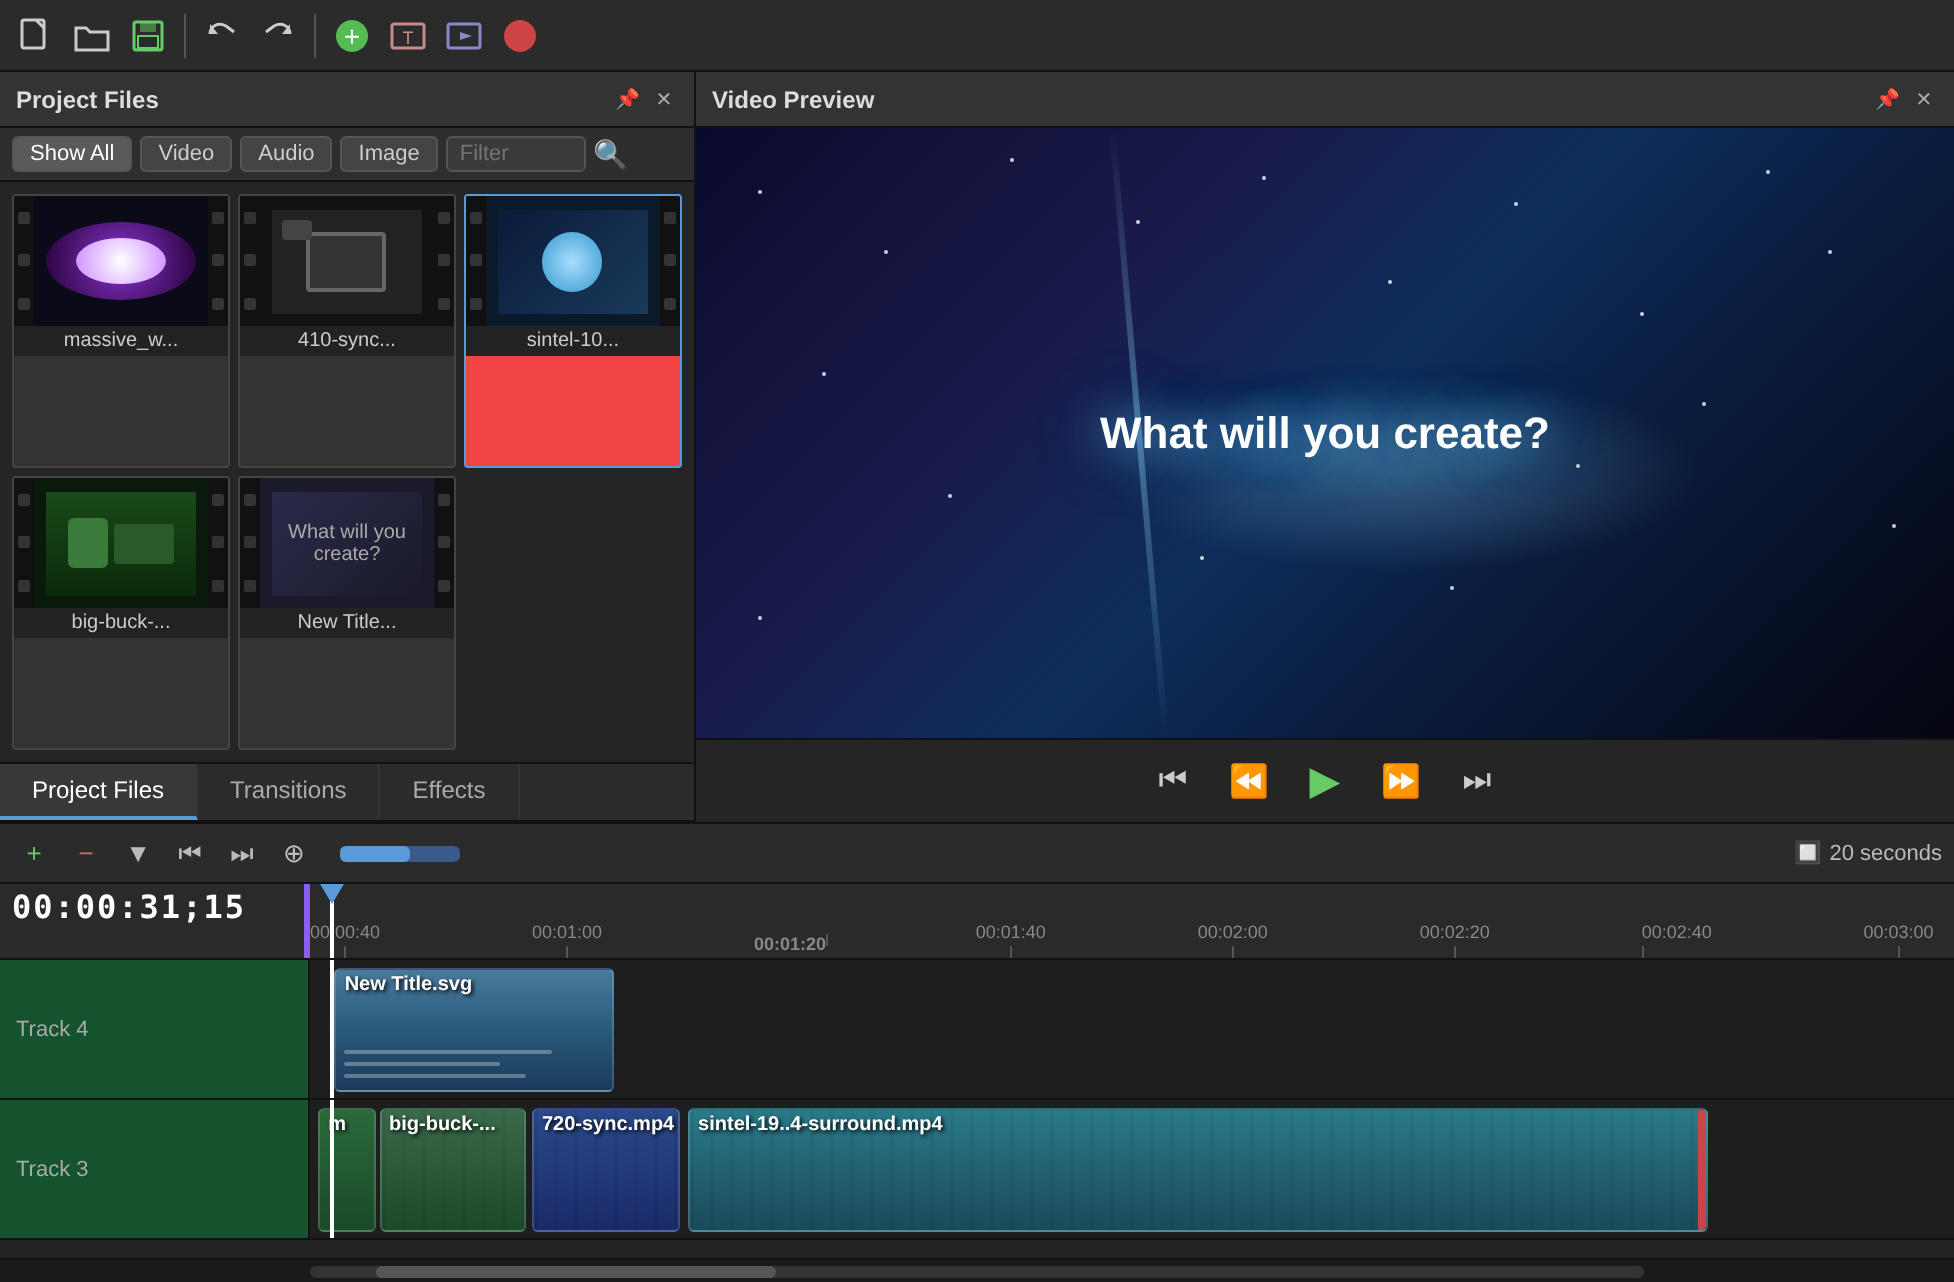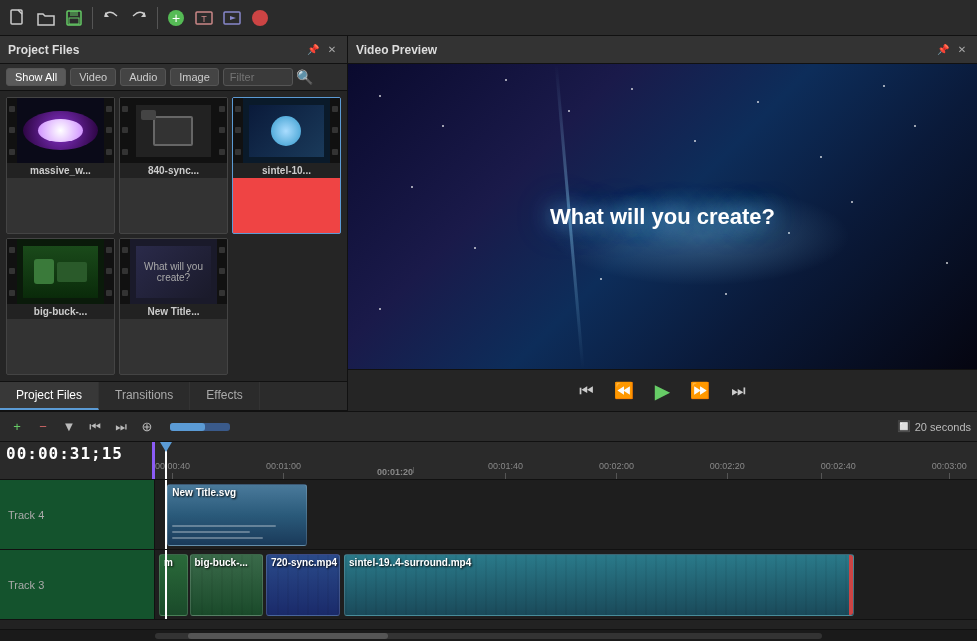--- a/index.html
+++ b/index.html
@@ -143,21 +143,20 @@
     }
     .media-label {
       font-size: 10px;
       color: #ccc;
       padding: 2px 4px;
       text-align: center;
       white-space: nowrap;
       overflow: hidden;
       text-overflow: ellipsis;
       background: #222;
-      font-weight: bold;
     }
 
     
     .film-strip-left, .film-strip-right {
       position: absolute;
       top: 0; bottom: 0;
       width: 10px;
       background: #111;
       display: flex;
       flex-direction: column;
@@ -544,21 +543,21 @@
           <div style="width:70%;height:80%;background:#222;display:flex;align-items:center;justify-content:center;position:relative;">
             <div style="width:40px;height:30px;background:#333;border:2px solid #666;border-radius:2px;"></div>
             <div style="position:absolute;top:5px;left:5px;width:15px;height:10px;background:#444;border-radius:2px;"></div>
           </div>
           <div class="film-strip-right">
             <div class="film-hole"></div>
               <div class="film-hole"></div>
               <div class="film-hole"></div>
           </div>
         </div>
-        <div class="media-label">840-sync...</div>
+        <div class="media-label">410-sync...</div>
       </div>
 
       <div class="media-item selected">
         <div class="media-thumb" style="background:#0a1a2a;">
           <div class="film-strip-left">
             <div class="film-hole"></div>
               <div class="film-hole"></div>
               <div class="film-hole"></div>
           </div>
           <div style="width:70%;height:80%;background:linear-gradient(135deg,#0a1a3a,#1a3a5a);display:flex;align-items:center;justify-content:center;">

